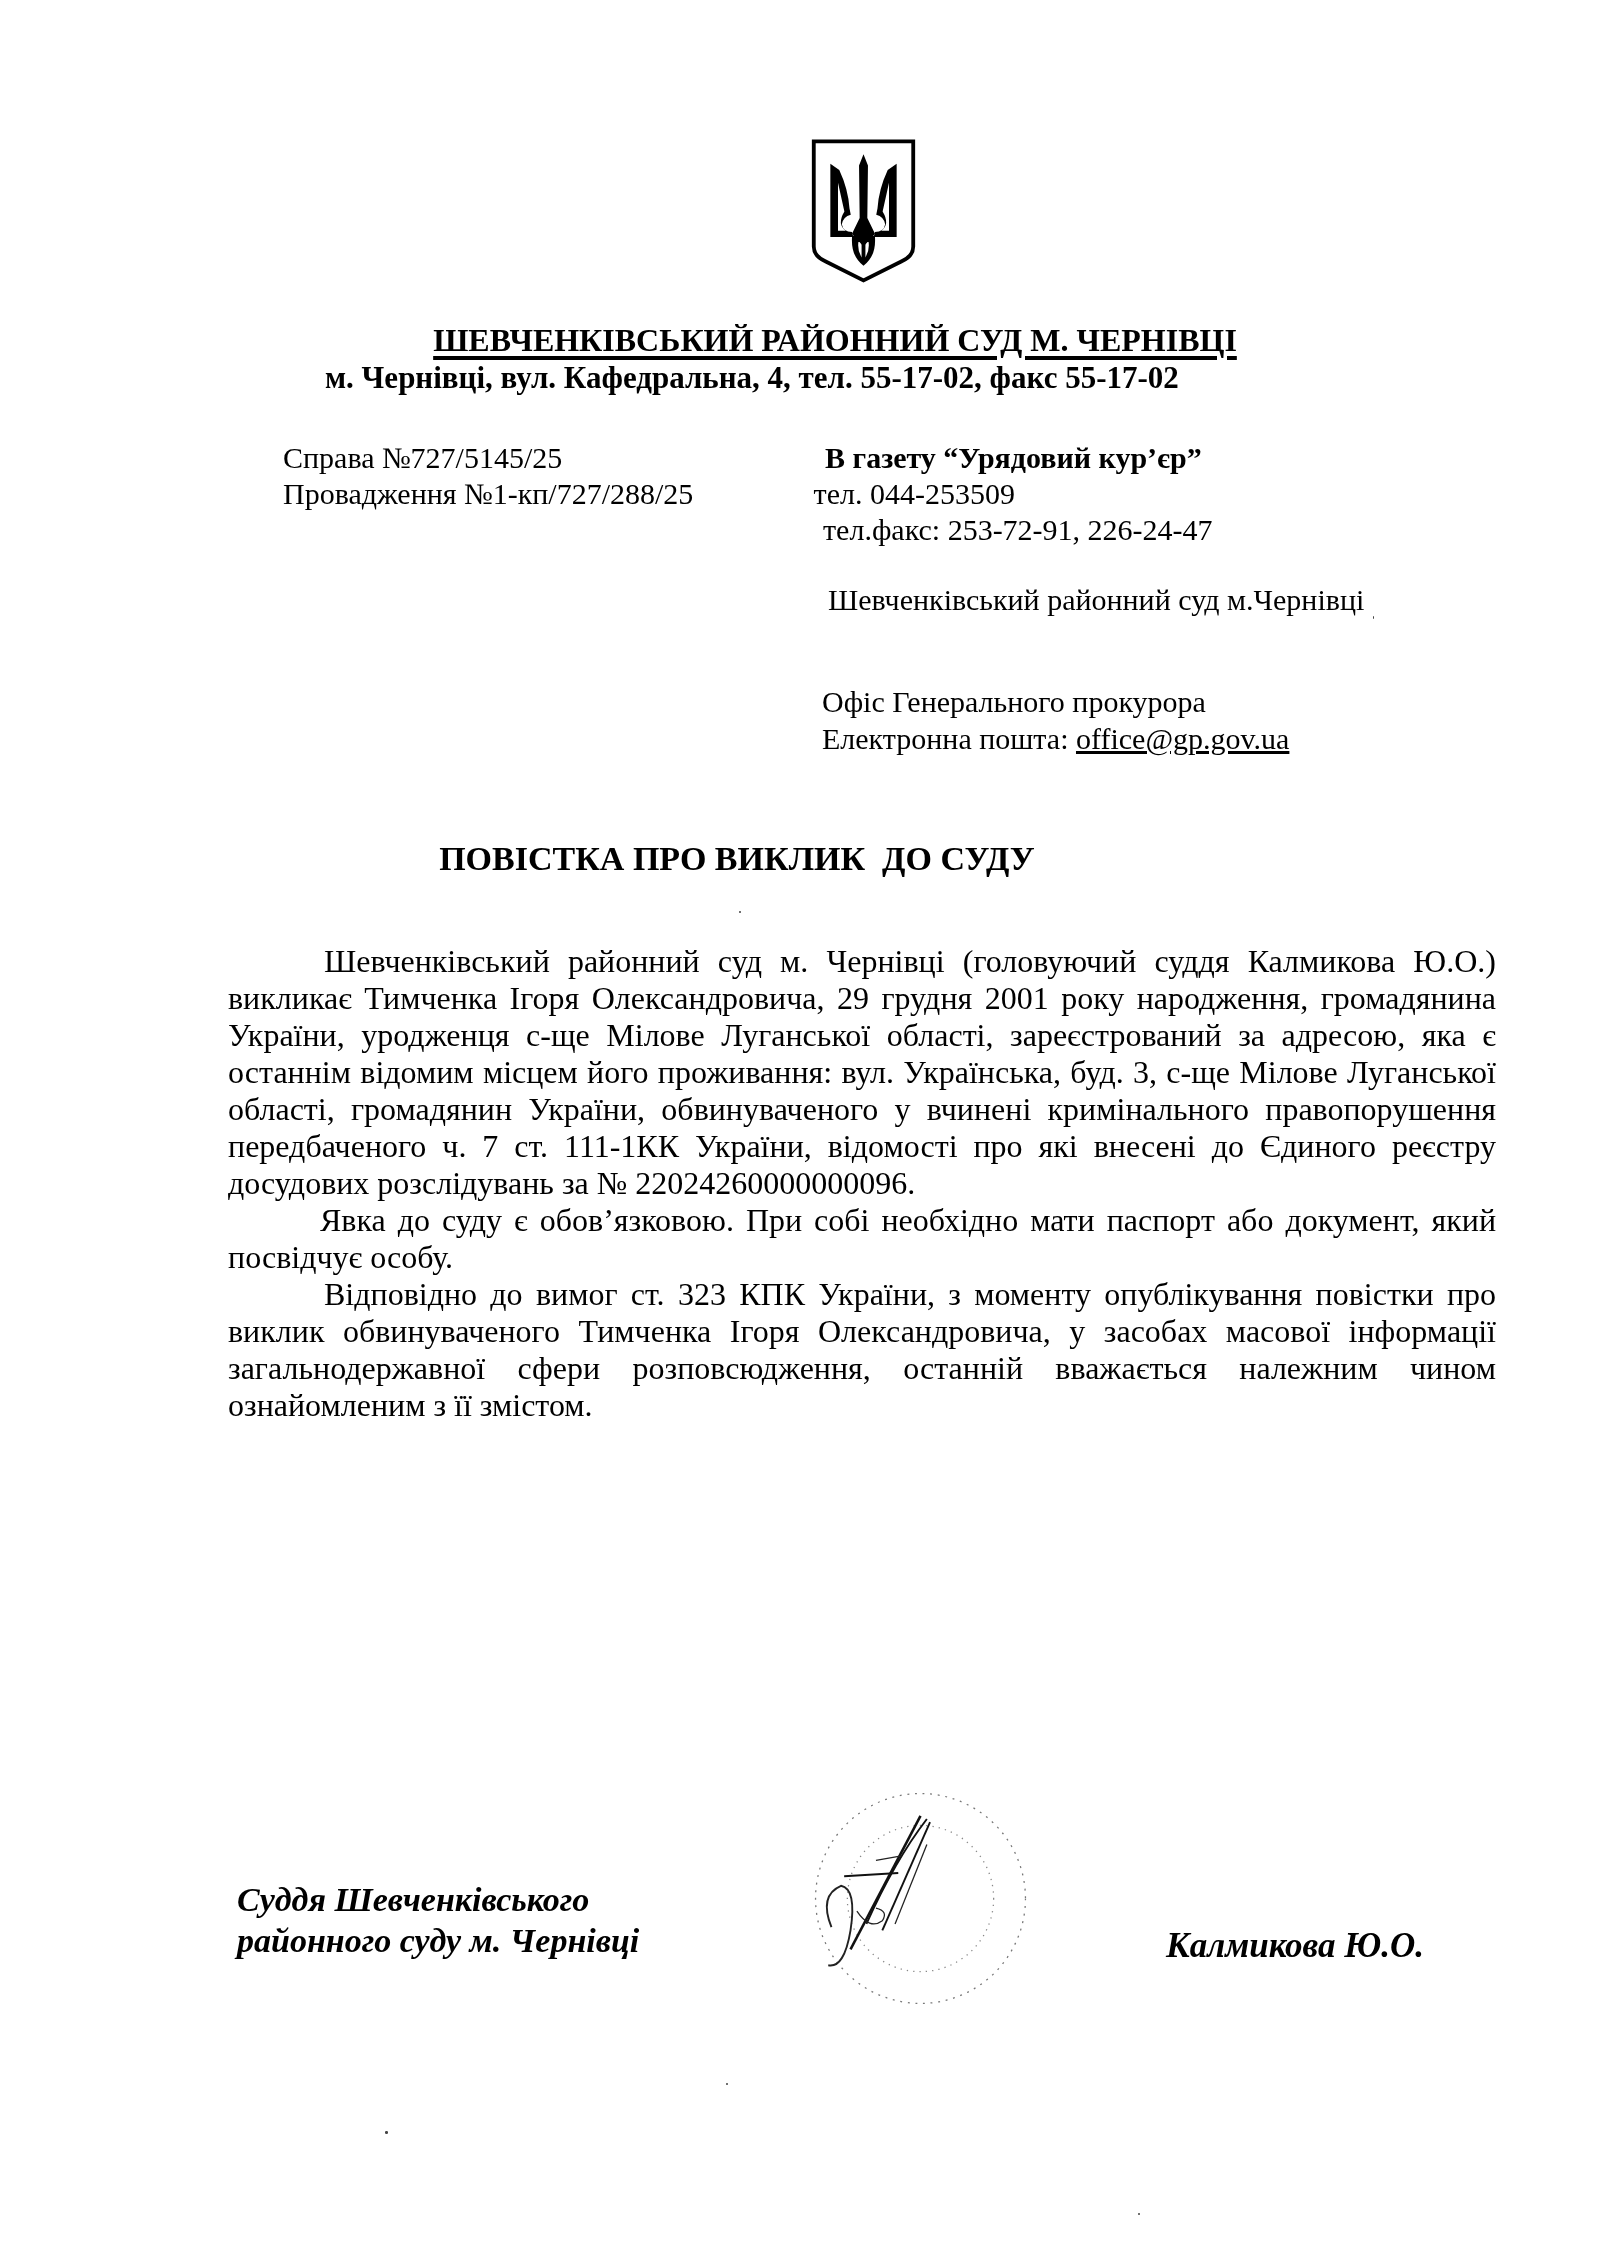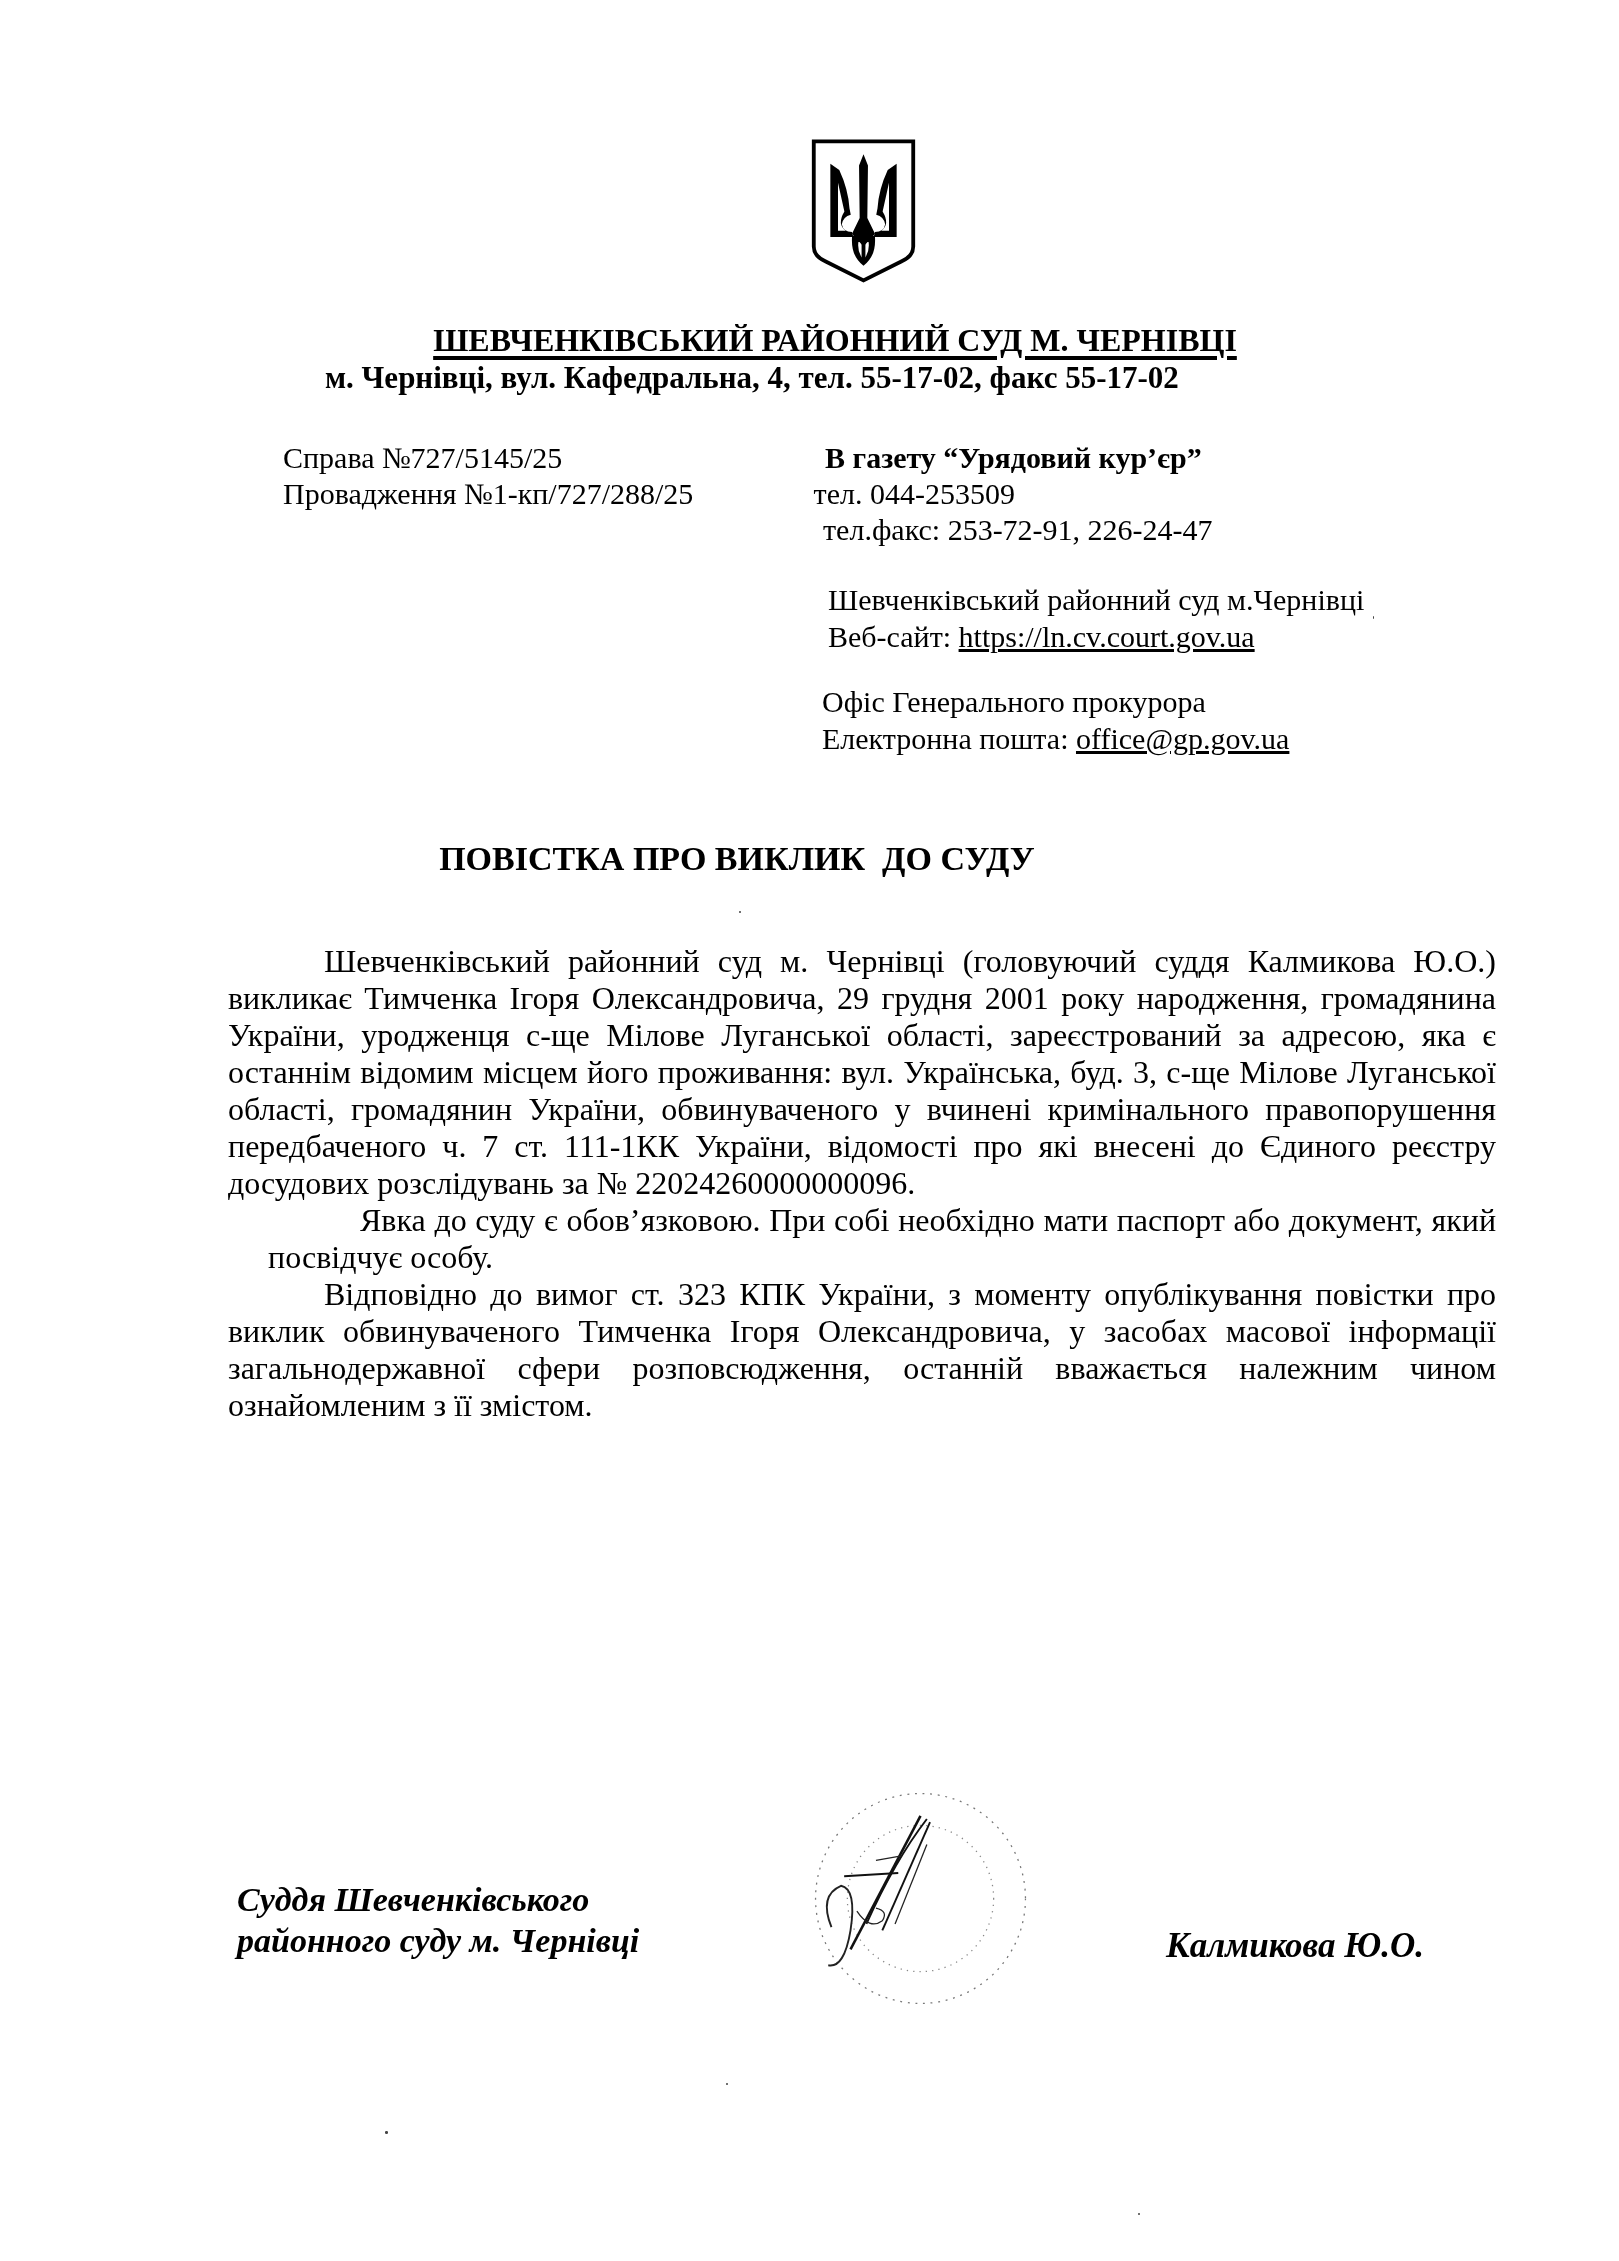--- a/index.html
+++ b/index.html
@@ -30,21 +30,21 @@
   .link { text-decoration: underline; color: #000; }
   .summons-title {
     left: 0; width: 1436px; top: 840px; text-align: center;
     font-weight: bold; font-size: 34px; white-space: pre; padding-left: 38px; box-sizing: border-box;
   }
   .body-text {
     left: 228px; top: 943px; width: 1268px; font-size: 32px; line-height: 37px;
     text-align: justify;
   }
   .body-text p { margin: 0; text-indent: 96px; }
-  .body-text p.p2, .body-text p.p3 { text-indent: 92px; margin-left: 40px; }
+  .body-text p.p2, .body-text p.p3 { text-indent: 92px; }
   .signature-role {
     left: 237px; top: 1879px; font-weight: bold; font-style: italic; font-size: 34px; line-height: 41px;
   }
   .signature-role div { white-space: nowrap; }
   .stamp { left: 806px; top: 1784px; width: 229px; height: 229px; }
   .signer-name {
     left: 1166px; top: 1926px; font-weight: bold; font-style: italic; font-size: 35px; white-space: nowrap;
   }
   .speck { background: #444; border-radius: 50%; }
 </style>
@@ -69,21 +69,20 @@
 </div>
 
 <div class="abs meta-right">
   <div class="recipient">В газету “Урядовий кур’єр”</div>
   <div class="tel">тел. 044-253509</div>
   <div class="fax">тел.факс: 253-72-91, 226-24-47</div>
 </div>
 
 <div class="abs block-court">
   <div>Шевченківський районний суд м.Чернівці</div>
-  <div><span>Веб-сайт: </span><span class="link">https://ln.cv.court.gov.ua</span></div>
 </div>
 
 <div class="abs block-prosecutor">
   <div>Офіс Генерального прокурора</div>
   <div><span>Електронна пошта: </span><span class="link">office@gp.gov.ua</span></div>
 </div>
 
 <div class="abs summons-title">ПОВІСТКА ПРО ВИКЛИК  ДО СУДУ</div>
 
 <div class="abs body-text">

